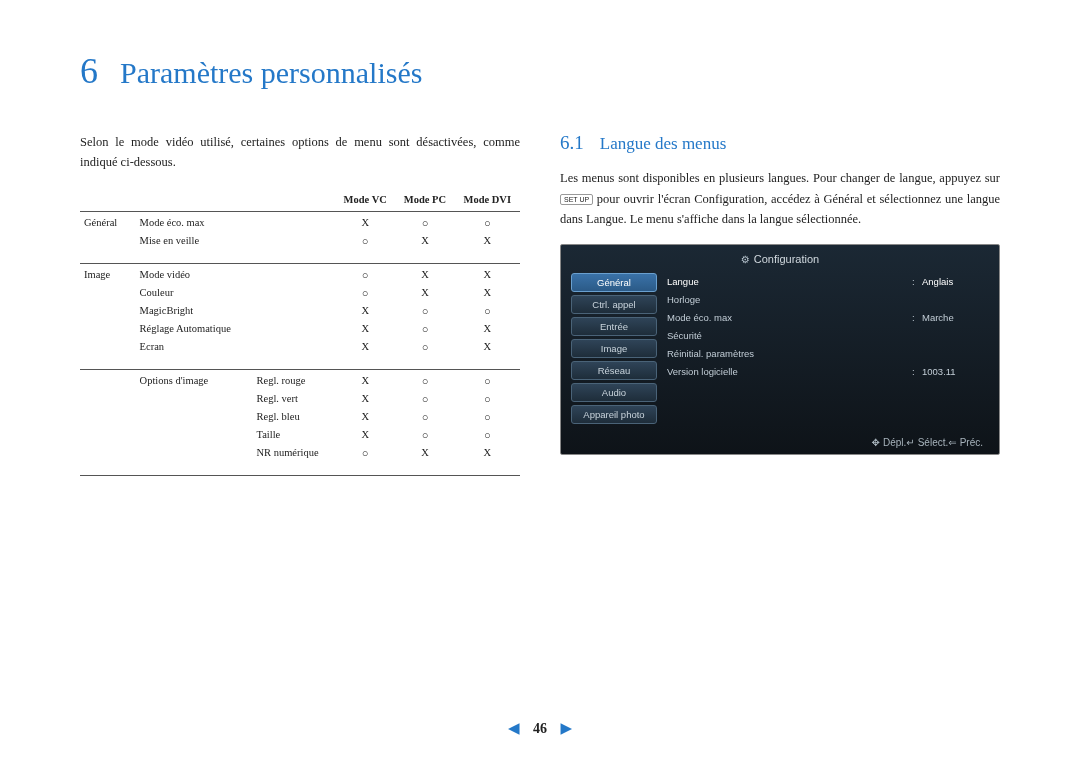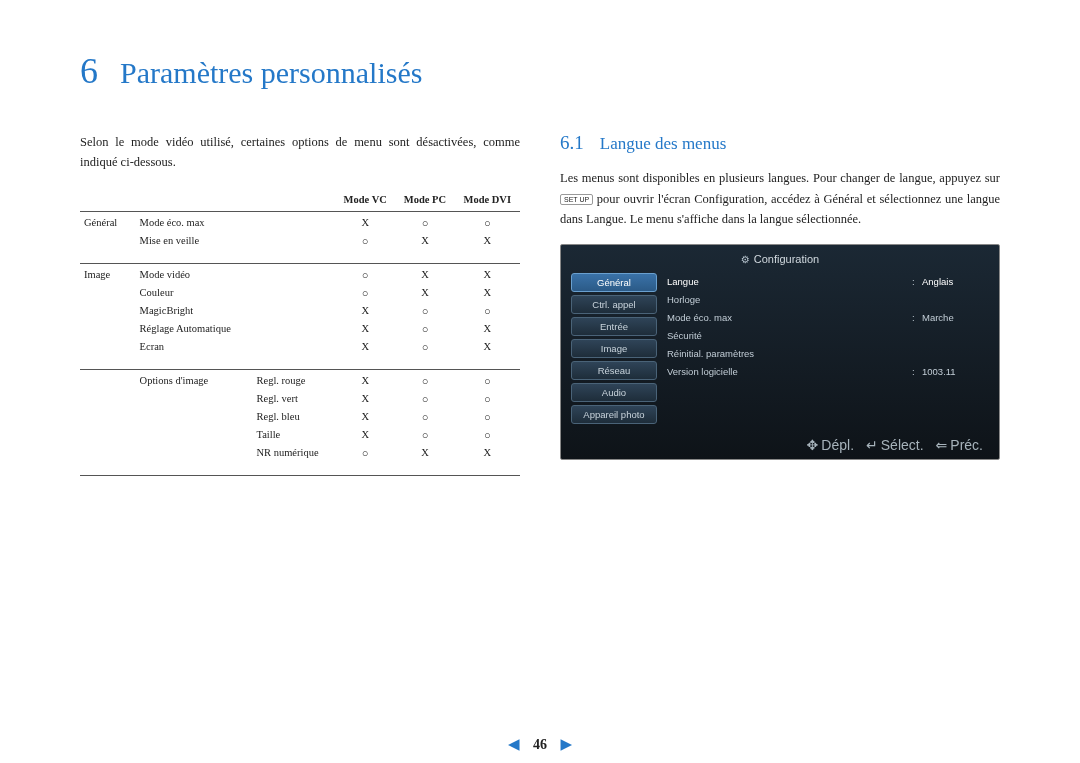--- a/index.html
+++ b/index.html
@@ -169,35 +169,35 @@
   }
   .osd-row.selected {
     color: #fff;
   }
   .osd-row .label { flex: 1; }
   .osd-row .colon { width: 10px; text-align:left; color:#c2cdd6;}
   .osd-row .value { width: 65px; }
   .osd-footer {
     display: flex;
     justify-content: flex-end;
-    gap: 12px;
+    gap: 0;
     padding: 6px 6px 0 0;
-    font-size: 14px;
+    font-size: 10px;
     color: #a7b3bb;
     margin-top: 4px;
   }
   .osd-footer .icon {
     display:inline-block;
     margin-right:3px;
     color:#a7b3bb;
   }
   
   .pager {
     position: absolute;
-    bottom: 10px;
+    bottom: 26px;
     left: 0;
     right: 0;
     text-align: center;
     font-size: 14px;
   }
   .pager .arrow {
     color: #2478c8;
     font-size: 15px;
     padding: 0 10px;
     cursor: pointer;

